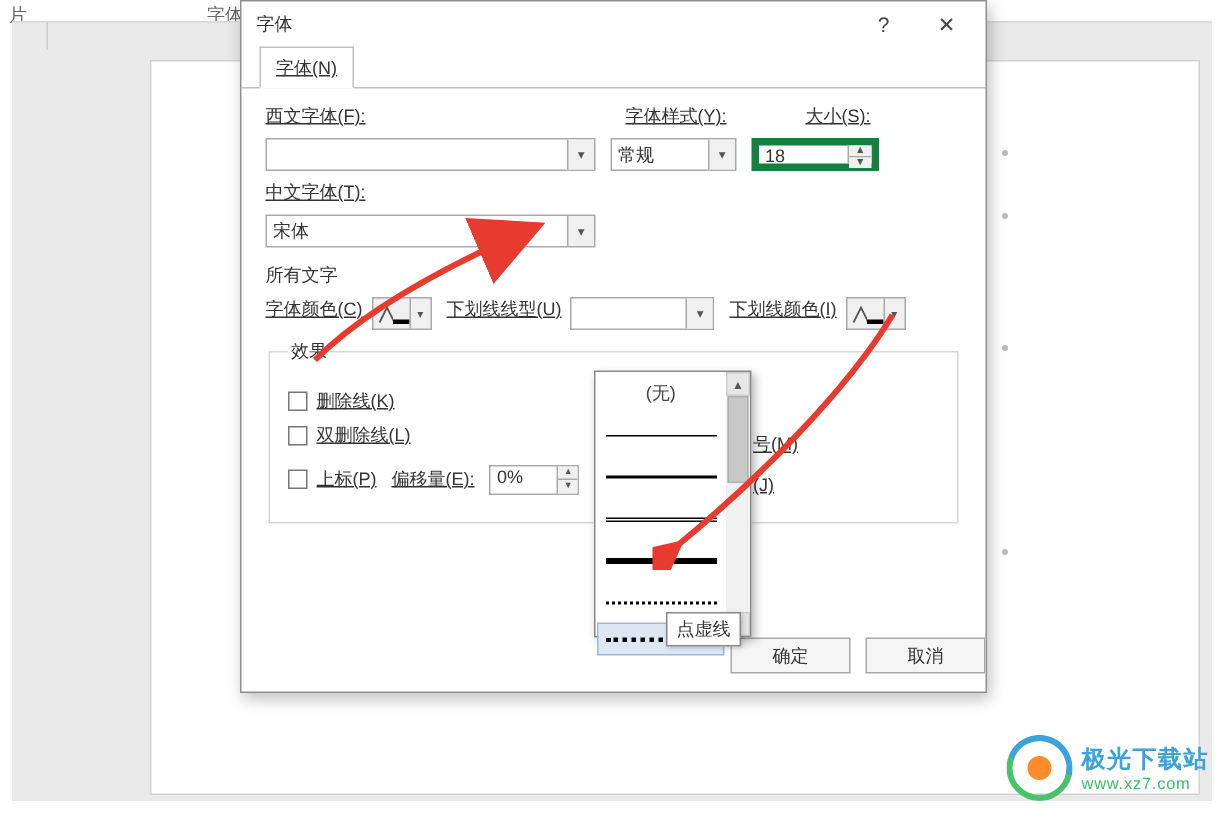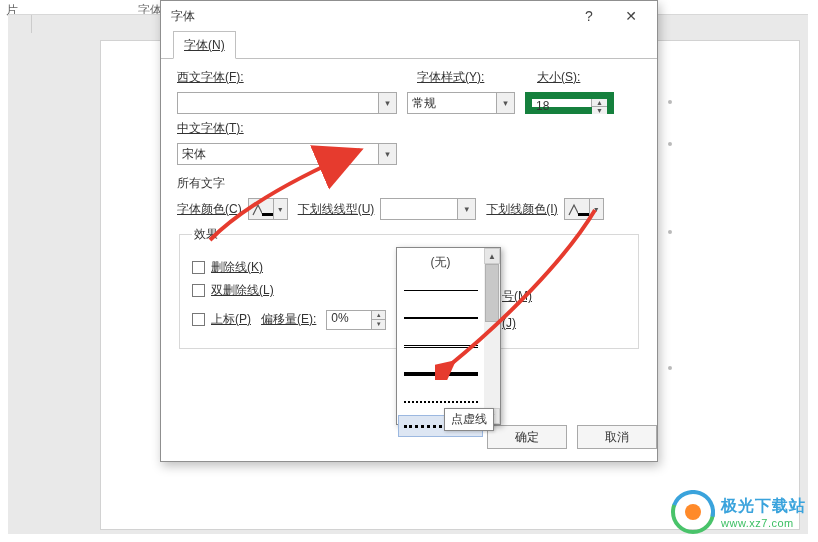--- a/index.html
+++ b/index.html
@@ -31,32 +31,32 @@
   .title-btn { width: 40px; height: 28px; display: flex; align-items: center; justify-content: center; font-size: 14px; color: #444; }
 
   .tabs { display: flex; align-items: flex-end; height: 28px; padding-left: 12px; border-bottom: 1px solid #c0c0c0; }
   .tab {
     padding: 5px 10px 4px; border: 1px solid #c0c0c0; border-bottom: none;
     background: #f7f7f7; margin-right: -1px; position: relative; top: 1px;
   }
   .tab.active { background: #fff; z-index: 2; border-bottom: 1px solid #fff; }
 
   .body { padding: 10px 16px; position: relative; }
-  .row { display: flex; align-items: center; margin-bottom: 6px; gap: 10px; }
+  .row { display: flex; margin-bottom: 6px; gap: 10px; }
   .lbl { font-size: 12px; }
   .u { text-decoration: underline; }
   .combo {
     display: flex; align-items: center; border: 1px solid #a9a9a9; height: 22px; background: #fff;
   }
   .combo .val { flex: 1; padding: 0 4px; font-size: 12px; }
   .combo .arrow, .spin .arrow {
     width: 18px; height: 100%; border-left: 1px solid #a9a9a9;
     display: flex; align-items: center; justify-content: center; font-size: 9px; color: #555; background: #f0f0f0;
   }
-  .spin { display: flex; border: 7px solid #15803d; height: 22px; background: #fff; gap: 25px; }
+  .spin { display: flex; border: 5px solid #15803d; height: 22px; background: #fff; gap: 25px; }
   .spin .val { width: 34px; padding: 0 4px; }
   .spin .arrows { width: 16px; border-left: 1px solid #a9a9a9; display: flex; flex-direction: column; }
   .spin .arrows div { flex: 1; display:flex; align-items:center; justify-content:center; font-size: 7px; background:#f0f0f0; color:#555; }
   .spin .arrows div:first-child{ border-bottom:1px solid #a9a9a9; }
 
   .section-label { margin: 10px 0 6px; font-size: 12px; }
   .color-btn {
     display:flex; border:1px solid #a9a9a9; height:22px; background:#f0f0f0;
   }
   .color-btn .swatch { width:24px; display:flex; align-items:flex-end; justify-content:center; }
@@ -162,21 +162,21 @@
       <div style="width:230px" class="lbl"><span class="u">西文字体(F):</span></div>
       <div style="width:110px" class="lbl"><span class="u">字体样式(Y):</span></div>
       <div class="lbl"><span class="u">大小(S):</span></div>
     </div>
 
     <div class="row">
       <div class="combo" style="width:220px">
         <div class="val"></div>
         <div class="arrow">▾</div>
       </div>
-      <div class="combo" style="width:108px">
+      <div class="combo" style="width:84px">
         <div class="val">常规</div>
         <div class="arrow">▾</div>
       </div>
       <div class="spin">
         <div class="val">18</div>
         <div class="arrows">
           <div>▲</div>
           <div>▼</div>
         </div>
       </div>

